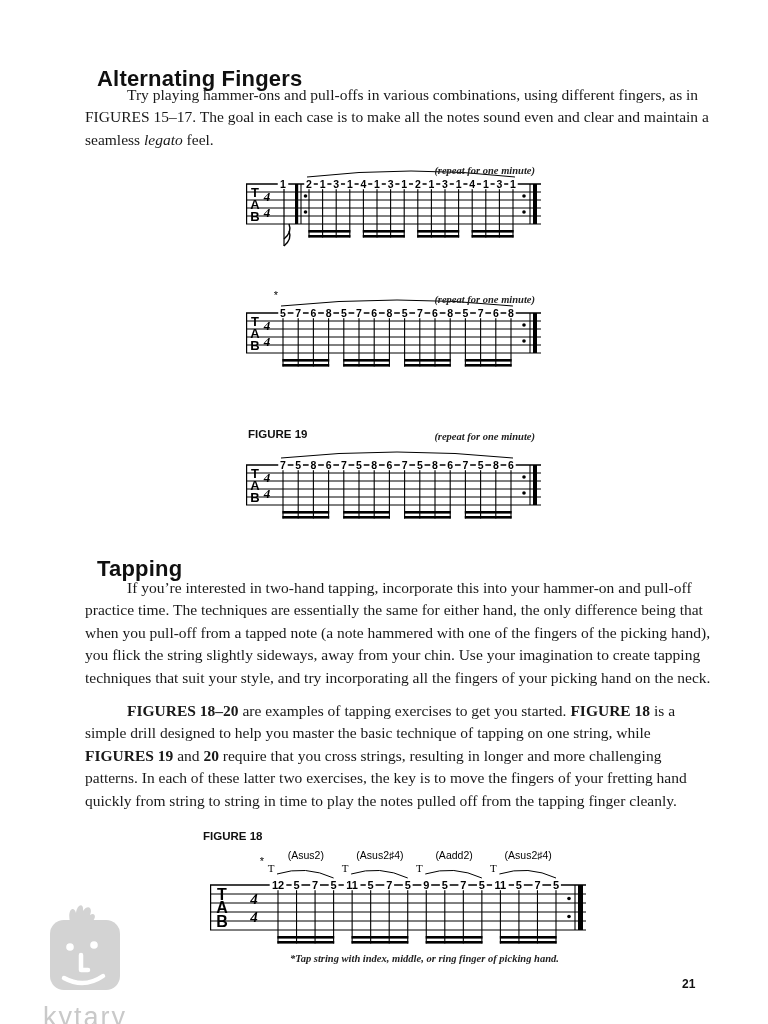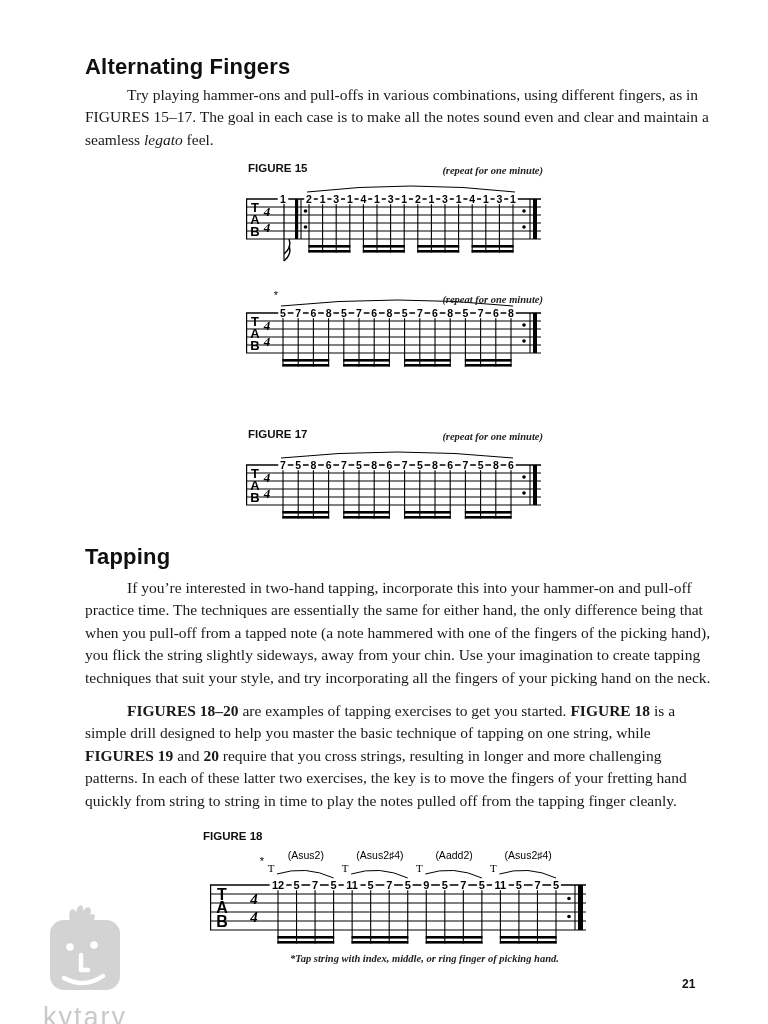--- a/index.html
+++ b/index.html
@@ -3,33 +3,33 @@
 <meta charset="utf-8">
 <style>
   html,body{margin:0;padding:0}
   body{
     width:768px;height:1024px;background:#ffffff;position:relative;
     font-family:"Liberation Serif",serif;color:#161616;overflow:hidden;
   }
   .abs{position:absolute}
   h1.sec-heading{
     font-family:"Liberation Sans",sans-serif;font-size:22px;font-weight:bold;
-    margin:0;color:#101010;letter-spacing:.2px;
+    margin:12px;color:#101010;letter-spacing:.2px;
   }
   p.body-text{
     font-size:15.5px;line-height:22.4px;width:628px;margin:0;
     text-indent:42px;text-align:left;color:#191919;
   }
   .figure{position:absolute}
   .fig-label{
     font-family:"Liberation Sans",sans-serif;font-weight:bold;font-size:11.5px;
     color:#101010;margin-left:5px;height:15px;
   }
   .fig-annot{
-    position:absolute;top:3px;right:2px;
+    position:absolute;top:3px;right:10px;
     font-family:"Liberation Serif",serif;font-style:italic;font-weight:bold;
     font-size:10.5px;color:#222;
   }
   svg.tab{display:block}
   .fig-footnote{
     font-family:"Liberation Serif",serif;font-style:italic;font-weight:bold;
     font-size:10.5px;color:#222;margin-left:8px;margin-top:2px;
   }
   .fig-footnote.center{margin-left:92px}
   .watermark{position:absolute;left:10px;top:904px;width:150px;text-align:center}
@@ -43,21 +43,20 @@
   }
 </style>
 </head>
 <body>
 
 <h1 class="sec-heading abs" style="left:85px;top:54px">Alternating Fingers</h1>
 
 <p class="body-text abs" style="left:85px;top:84px"><span>Try playing hammer-ons and pull-offs in various combinations, using different fingers, as in </span><span style="font-weight: normal;">FIGURES 15–17</span><span>. The goal in each case is to make all the notes sound even and clear and maintain a seamless </span><span style="font-style: italic;">legato</span><span> feel.</span></p>
 
 <div class="figure" style="left:243px;top:162px;width:302px">
-  <div class="fig-label">FIGURE 15</div>
   <div class="fig-annot">(repeat for one minute)</div>
   <svg class="tab" width="302" height="90">
       <line x1="3" y1="30" x2="298" y2="30" stroke="#000" stroke-width="1"></line>
       <line x1="3" y1="38" x2="298" y2="38" stroke="#000" stroke-width="1"></line>
       <line x1="3" y1="46" x2="298" y2="46" stroke="#000" stroke-width="1"></line>
       <line x1="3" y1="54" x2="298" y2="54" stroke="#000" stroke-width="1"></line>
       <line x1="3" y1="62" x2="298" y2="62" stroke="#000" stroke-width="1"></line>
       <line x1="3" y1="22" x2="298" y2="22" stroke="#000" stroke-width="1.5"></line>
       <line x1="3.6" y1="22" x2="3.6" y2="62" stroke="#000" stroke-width="1.2"></line>
       <text x="12" y="34.68" font-size="13" font-family="&quot;Liberation Sans&quot;,&quot;DejaVu Sans&quot;,sans-serif" font-weight="bold" font-style="normal" text-anchor="middle" fill="#000">T</text>
@@ -212,21 +211,21 @@
       <rect x="232.845" y="16.8" width="9.51" height="10.4" fill="#fff"></rect>
       <text x="237.6" y="25.6" font-size="10.5" font-family="&quot;Liberation Sans&quot;,&quot;DejaVu Sans&quot;,sans-serif" font-weight="bold" font-style="normal" text-anchor="middle" fill="#000">7</text>
       <rect x="248.04500000000002" y="16.8" width="9.51" height="10.4" fill="#fff"></rect>
       <text x="252.8" y="25.6" font-size="10.5" font-family="&quot;Liberation Sans&quot;,&quot;DejaVu Sans&quot;,sans-serif" font-weight="bold" font-style="normal" text-anchor="middle" fill="#000">6</text>
       <rect x="263.245" y="16.8" width="9.51" height="10.4" fill="#fff"></rect>
       <text x="268" y="25.6" font-size="10.5" font-family="&quot;Liberation Sans&quot;,&quot;DejaVu Sans&quot;,sans-serif" font-weight="bold" font-style="normal" text-anchor="middle" fill="#000">8</text>
     </svg>
 </div>
 
 <div class="figure" style="left:243px;top:428px;width:302px">
-  <div class="fig-label">FIGURE 17</div>
+  <div class="fig-label">FIGURE 19</div>
   <div class="fig-annot">(repeat for one minute)</div>
   <svg class="tab" width="302" height="80">
       <line x1="3" y1="30" x2="298" y2="30" stroke="#000" stroke-width="1"></line>
       <line x1="3" y1="38" x2="298" y2="38" stroke="#000" stroke-width="1"></line>
       <line x1="3" y1="46" x2="298" y2="46" stroke="#000" stroke-width="1"></line>
       <line x1="3" y1="54" x2="298" y2="54" stroke="#000" stroke-width="1"></line>
       <line x1="3" y1="62" x2="298" y2="62" stroke="#000" stroke-width="1"></line>
       <line x1="3" y1="22" x2="298" y2="22" stroke="#000" stroke-width="1.5"></line>
       <line x1="3.6" y1="22" x2="3.6" y2="62" stroke="#000" stroke-width="1.2"></line>
       <text x="12" y="34.68" font-size="13" font-family="&quot;Liberation Sans&quot;,&quot;DejaVu Sans&quot;,sans-serif" font-weight="bold" font-style="normal" text-anchor="middle" fill="#000">T</text>

